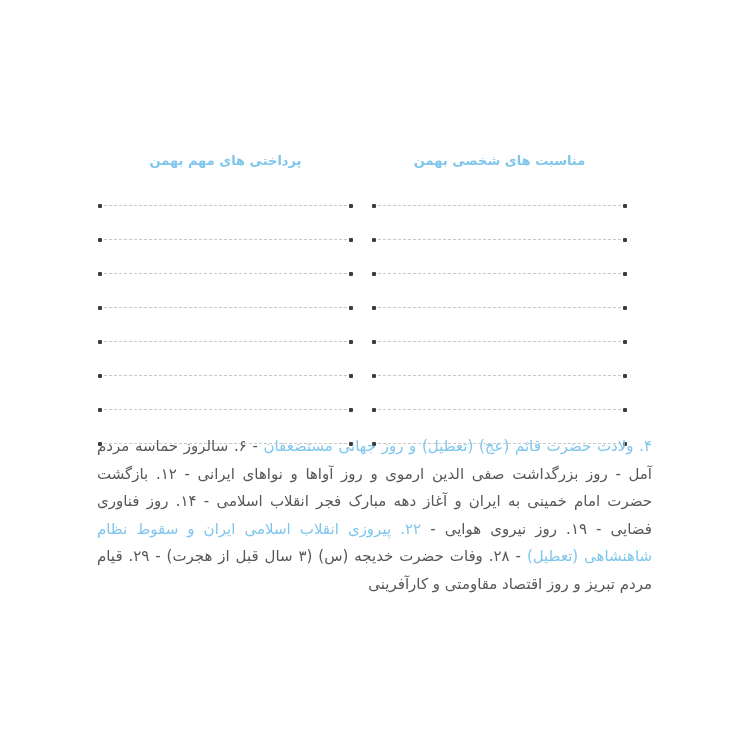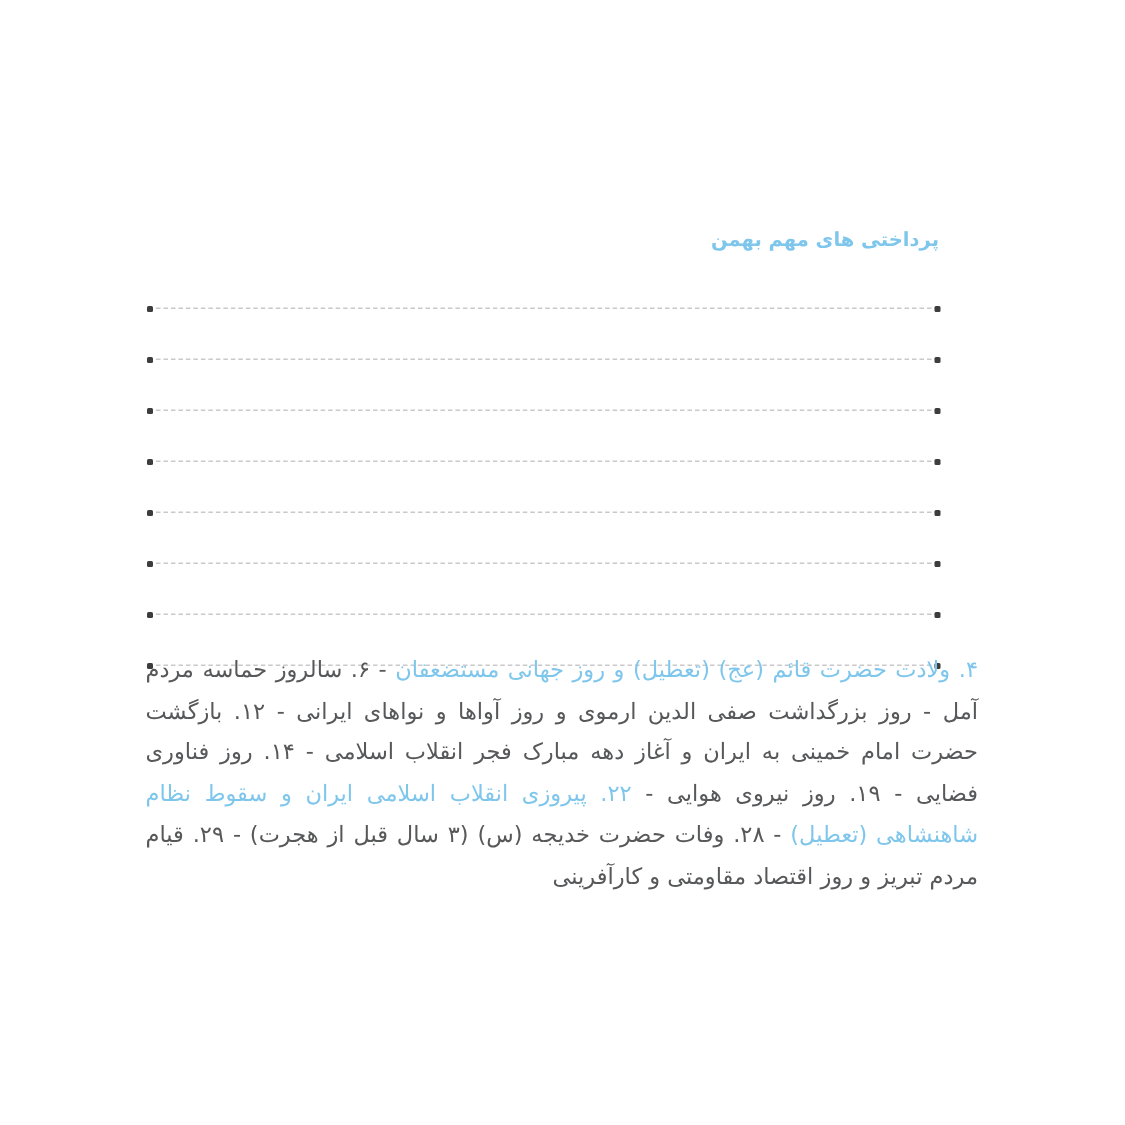--- a/index.html
+++ b/index.html
@@ -20,20 +20,21 @@
     position:absolute;top:150px;left:99px;width:527px;
     display:flex;gap:21px;direction:rtl;
   }
   .column{flex:1;min-width:0;}
   .col-title{
     color:var(--accent);
     font-weight:bold;
     font-size:13px;
     line-height:22px;
     height:22px;
+    text-align:center;
     white-space:nowrap;
   }
   .dotline{
     border-top:1px dashed var(--line);
     position:relative;
     margin-top:33px;
     height:0;
   }
   .dotline:first-of-type{margin-top:12px;}
   .dotline::before,.dotline::after{
@@ -56,20 +57,31 @@
     direction:rtl;
   }
   .notes .hl{color:var(--accent);margin-top:40px;}
 </style>
 </head>
 <body>
 
 <div class="page">
   <div class="columns" id="columns">
       <div class="column">
+        <div class="col-title">مناسبت های شخصی بهمن</div>
+        <div class="dotline"></div>
+        <div class="dotline"></div>
+        <div class="dotline"></div>
+        <div class="dotline"></div>
+        <div class="dotline"></div>
+        <div class="dotline"></div>
+        <div class="dotline"></div>
+        <div class="dotline"></div>
+      </div>
+      <div class="column">
         <div class="col-title">پرداختی های مهم بهمن</div>
         <div class="dotline"></div>
         <div class="dotline"></div>
         <div class="dotline"></div>
         <div class="dotline"></div>
         <div class="dotline"></div>
         <div class="dotline"></div>
         <div class="dotline"></div>
         <div class="dotline"></div>
       </div>

